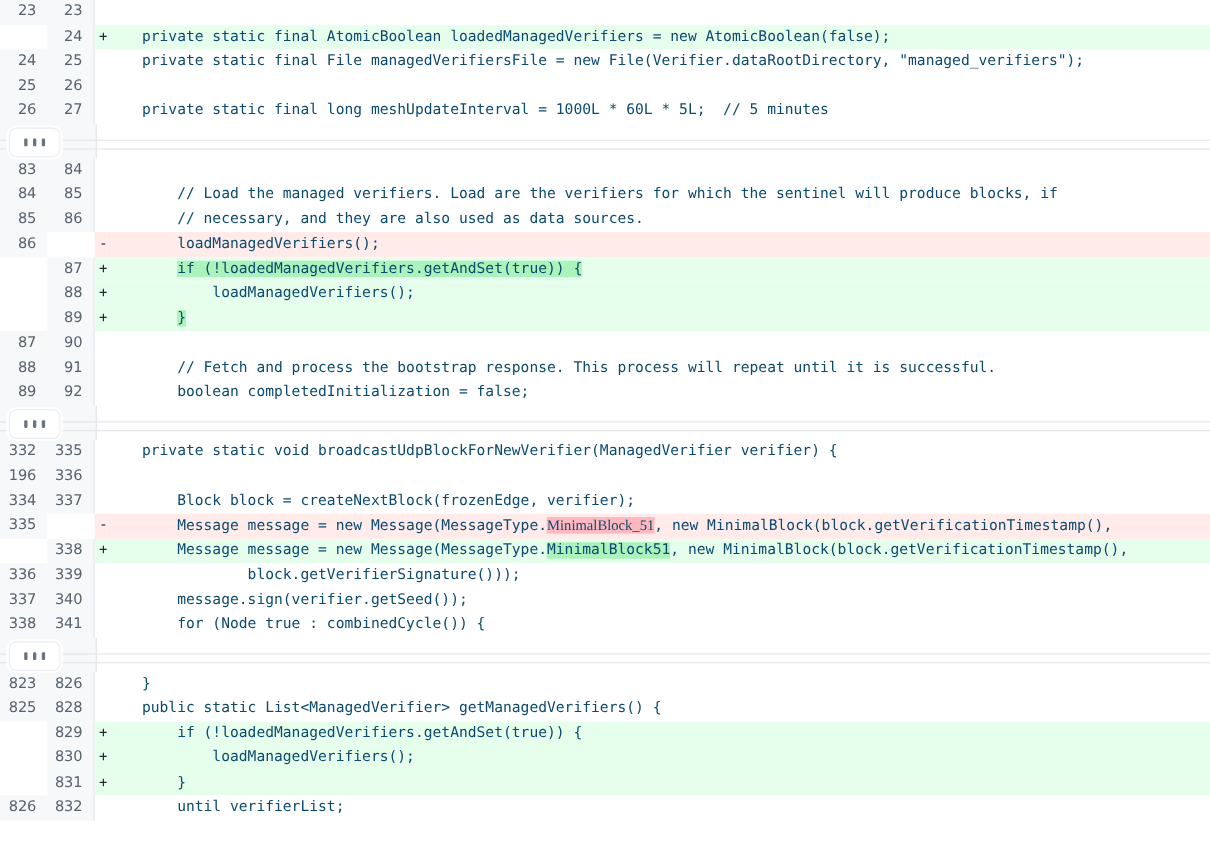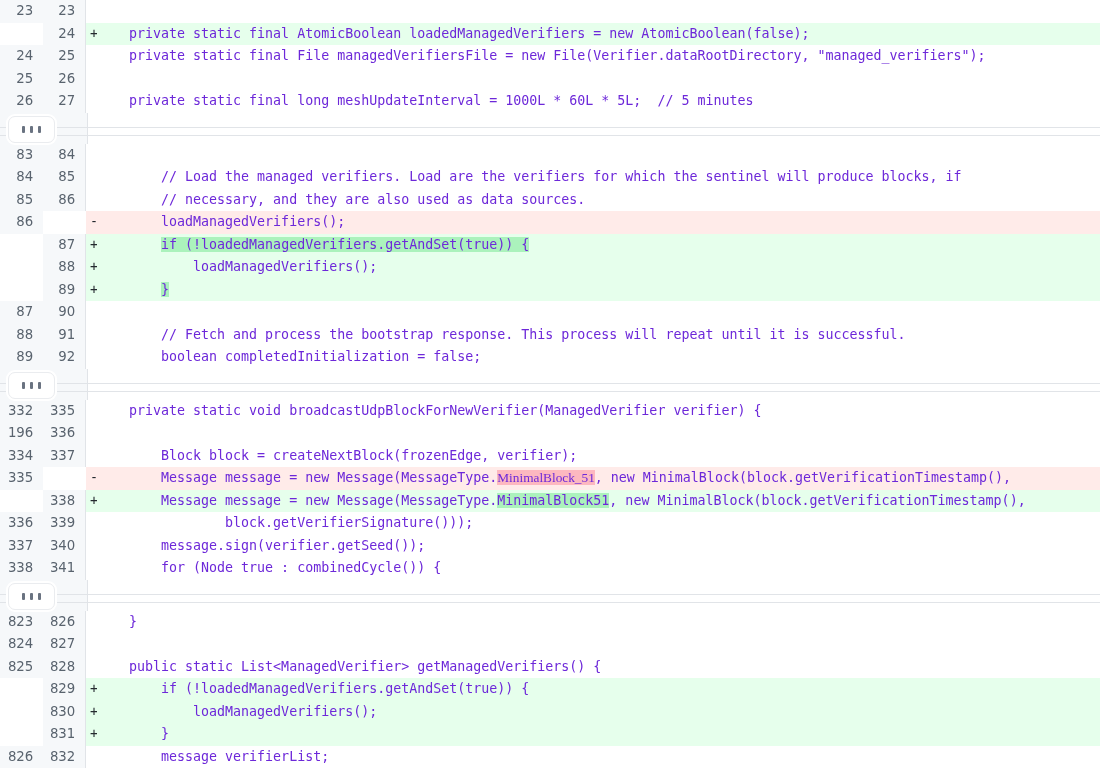--- a/index.html
+++ b/index.html
@@ -104,21 +104,21 @@
     width: 11px;
     min-width: 11px;
     box-sizing: border-box;
     padding-left: 4px;
     color: #24292e;
     user-select: none;
   }
   .code {
     flex: 1;
     padding-left: 0px;
-    color: #6d28d9;
+    color: #0c4a6e;
     overflow: hidden;
     letter-spacing: 0px;
   }
 
   
   .row.add .marker,
   .row.add .code   { background: #e6ffec; }
   .row.del .marker,
   .row.del .code   { background: #ffebe9; }
   .row.ctx .marker,
@@ -189,20 +189,19 @@
       <div class="sep-line-top"></div>
       <div class="sep-line-bot"></div>
       <div class="expand-btn" title="Expand">
         <span class="dot"></span>
         <span class="dot"></span>
         <span class="dot"></span>
       </div>
     </div>
     <div class="hunk">
       <div class="row ctx"><div class="ln num1">823</div><div class="ln num2">826</div><div class="marker"></div><div class="code"><span>    }</span></div></div>
-      <div class="row ctx"><div class="ln num1">824</div><div class="ln num2">827</div><div class="marker"></div><div class="code"><span></span></div></div>
       <div class="row ctx"><div class="ln num1">825</div><div class="ln num2">828</div><div class="marker"></div><div class="code"><span>    public static List&lt;ManagedVerifier&gt; getManagedVerifiers() {</span></div></div>
       <div class="row add"><div class="ln num1"></div><div class="ln num2">829</div><div class="marker">+</div><div class="code"><span>        if (!loadedManagedVerifiers.getAndSet(true)) {</span></div></div>
       <div class="row add"><div class="ln num1"></div><div class="ln num2">830</div><div class="marker">+</div><div class="code"><span>            loadManagedVerifiers();</span></div></div>
       <div class="row add"><div class="ln num1"></div><div class="ln num2">831</div><div class="marker">+</div><div class="code"><span>        }</span></div></div>
-      <div class="row ctx"><div class="ln num1">826</div><div class="ln num2">832</div><div class="marker"></div><div class="code"><span>        message verifierList;</span></div></div>
+      <div class="row ctx"><div class="ln num1">826</div><div class="ln num2">832</div><div class="marker"></div><div class="code"><span>        until verifierList;</span></div></div>
     </div>
   </div>
 
 </body></html>

